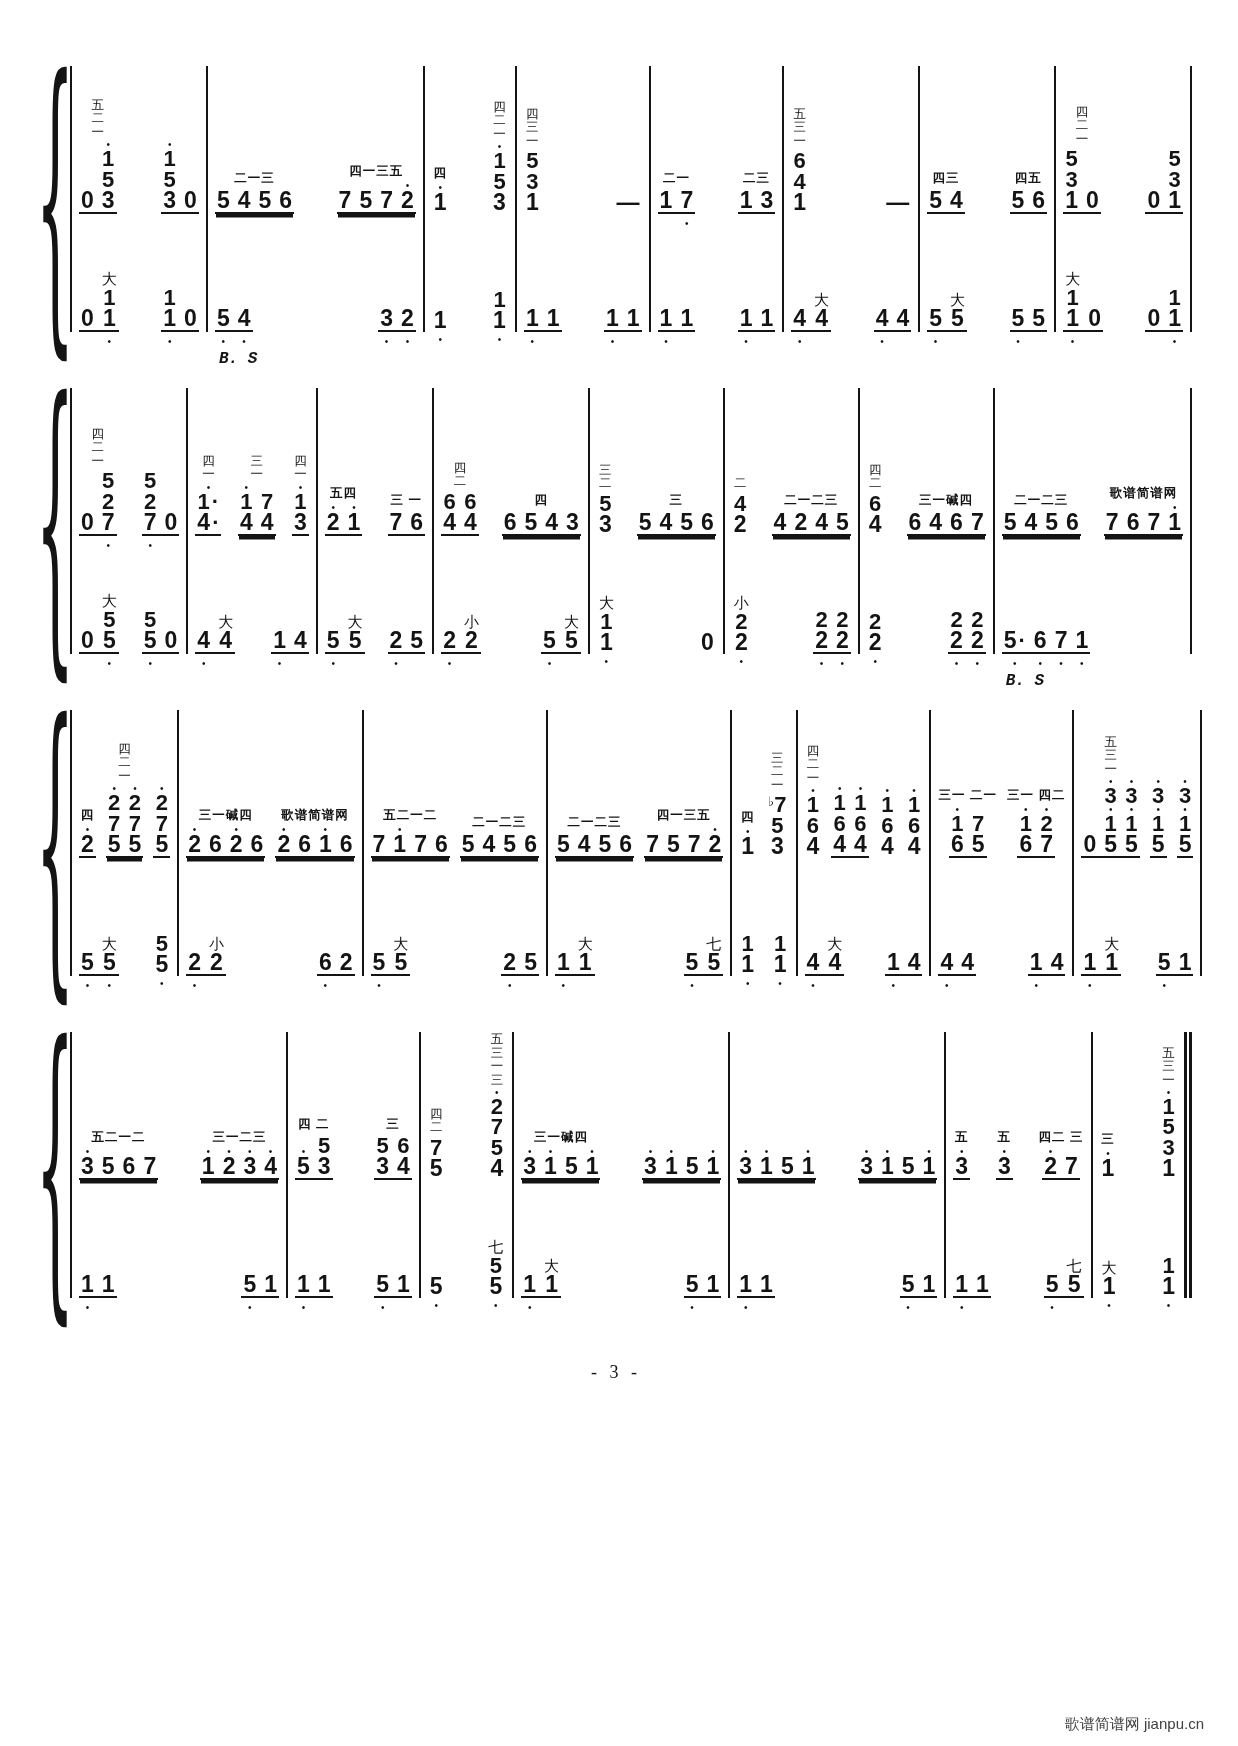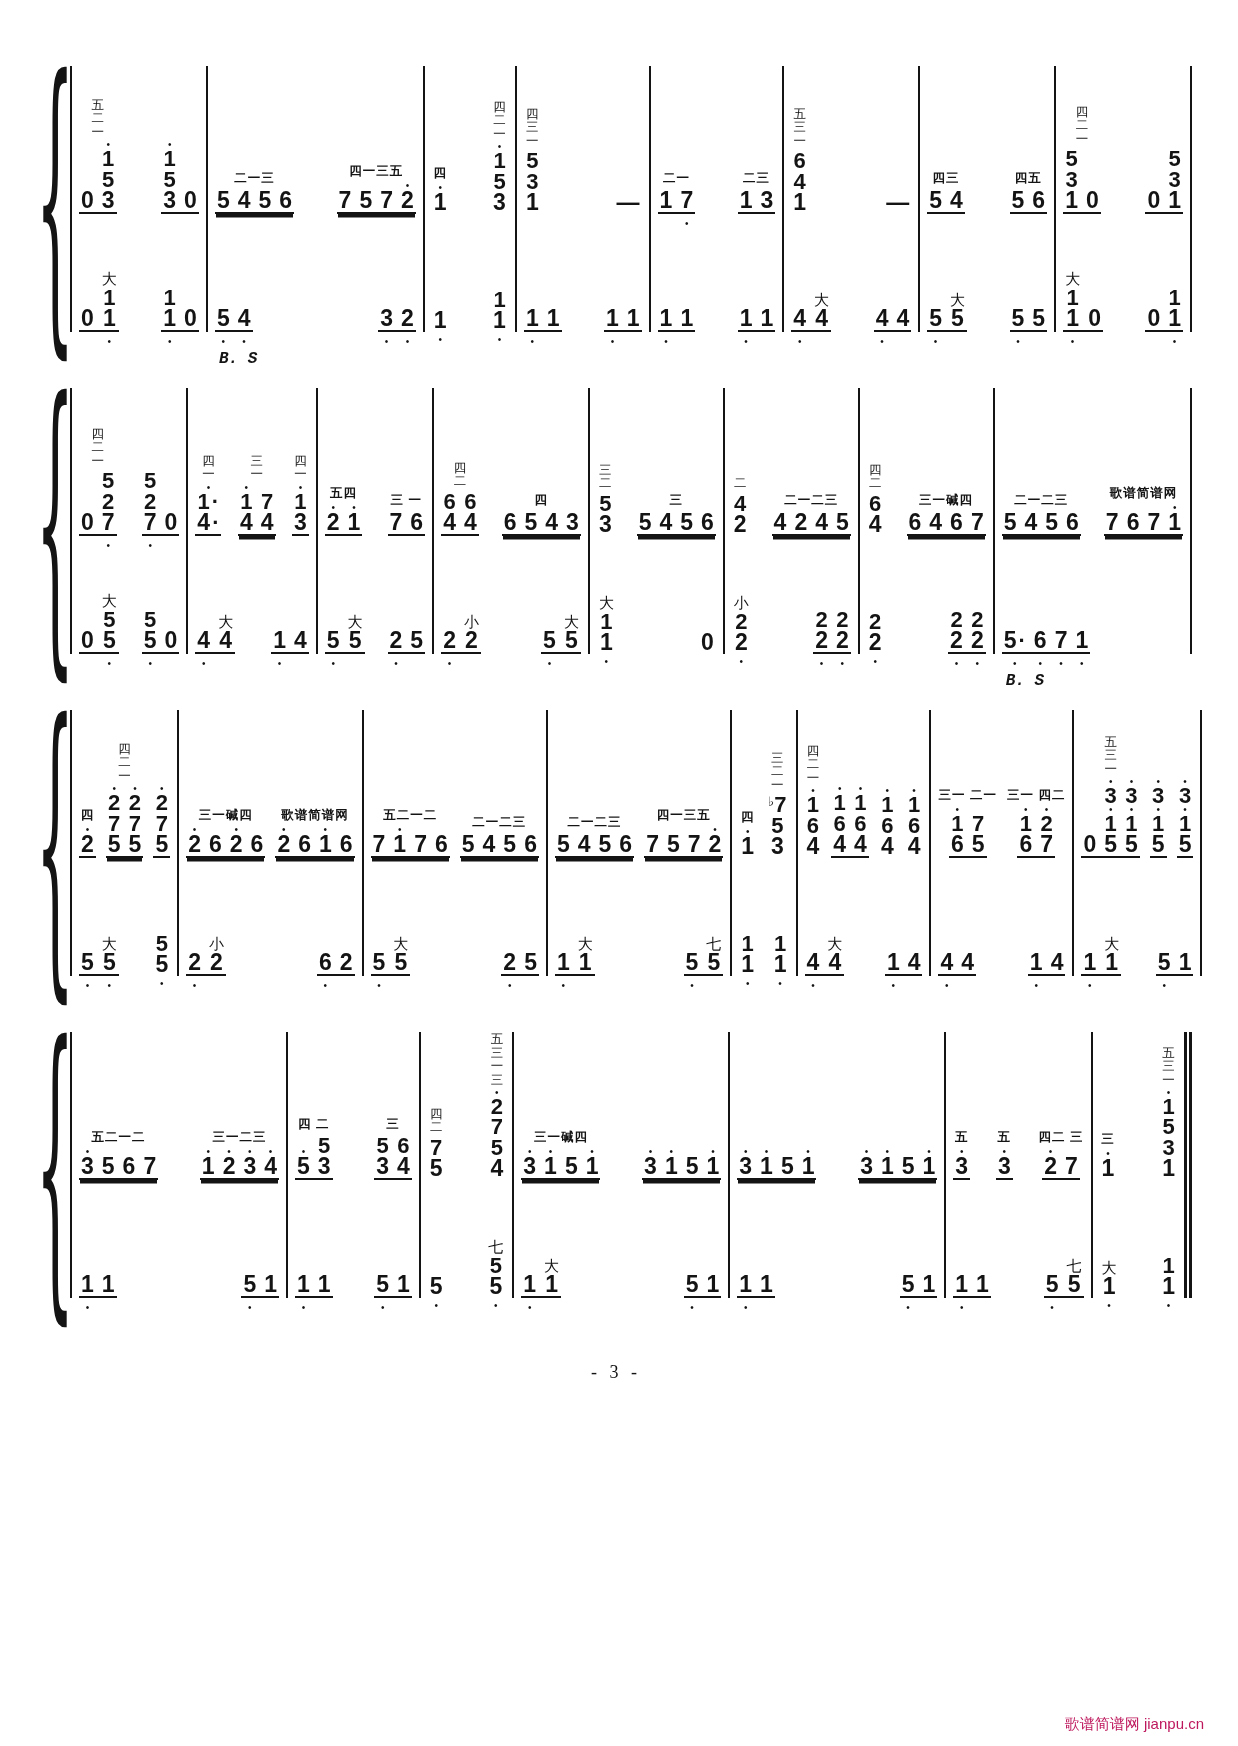--- a/index.html
+++ b/index.html
@@ -43,21 +43,21 @@
   .ng.u1 .mn .ld{bottom:-17px;}
   .ad{font-size:22px;font-weight:bold;margin-left:2px;line-height:0.9;}
   .fl{font-size:13px;font-weight:normal;vertical-align:6px;}
   .lbl{font-size:15px;line-height:1.15;white-space:nowrap;}
   .bl{
     position:absolute;bottom:-36px;left:4px;font-style:italic;font-weight:bold;
     font-family:Liberation Mono, monospace;font-size:16px;white-space:nowrap;
   }
   .pagenum{text-align:center;margin-top:64px;font-family:"Liberation Serif",serif;
     font-size:18px;letter-spacing:4px;}
-  .watermark{position:absolute;right:34px;bottom:12px;font-size:15px;color:#be185d;}
+  .watermark{position:absolute;right:34px;bottom:12px;font-size:15px;color:#404040;}
 </style>
 </head>
 <body>
 
 <div class="sheet">
   <div id="score">
       <div class="system">
         <div class="brace">{</div>
         <div class="measures">
           <div class="measure first">

